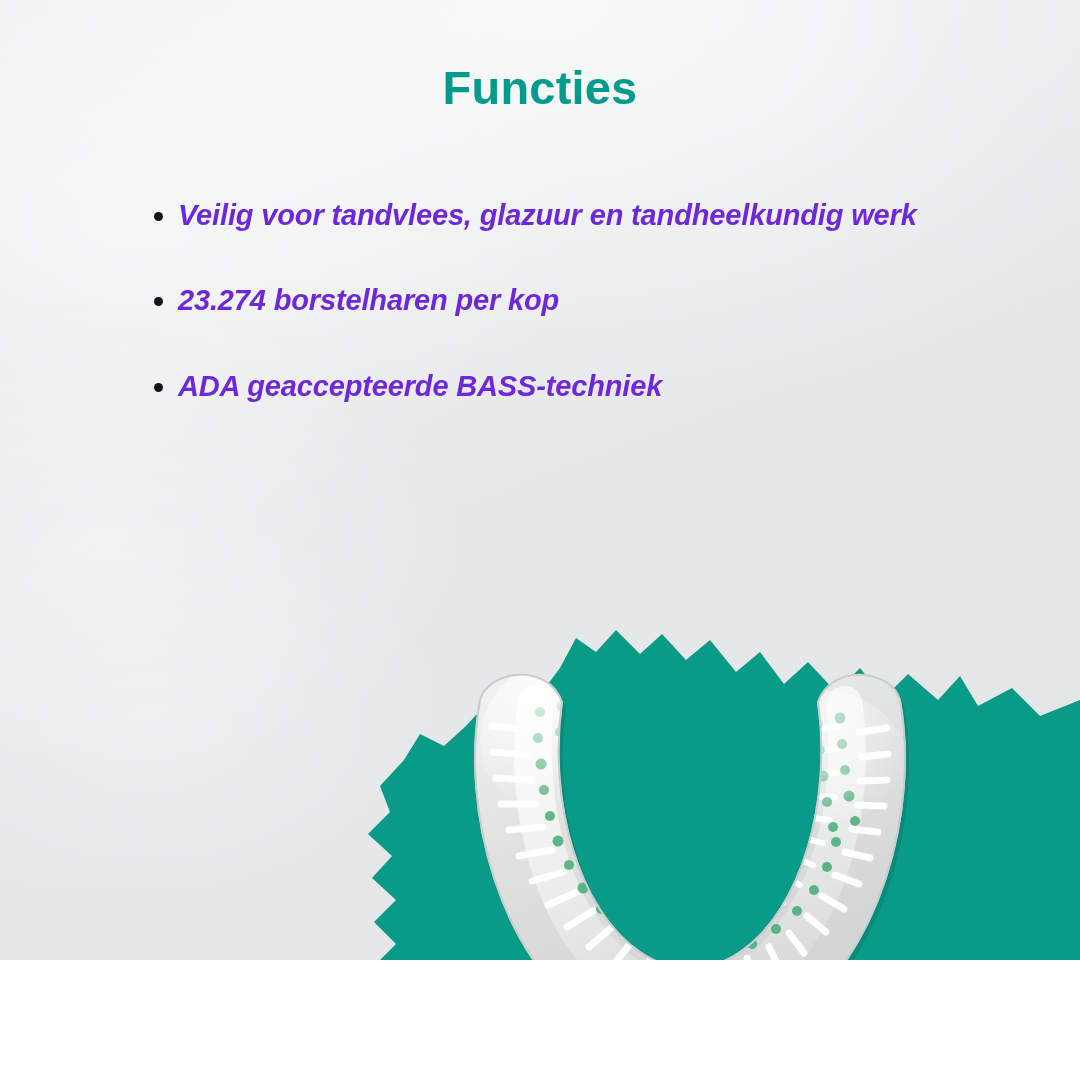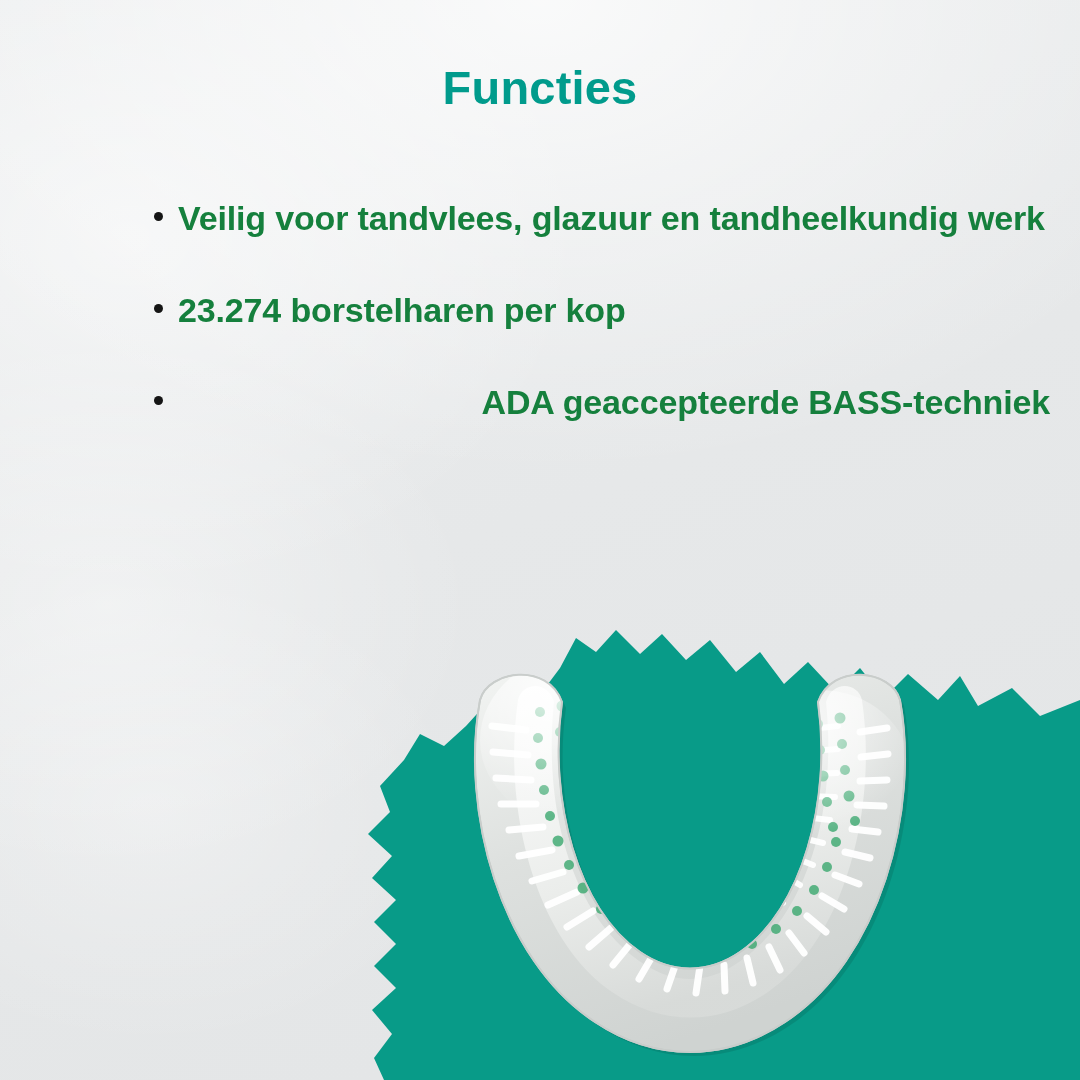--- a/index.html
+++ b/index.html
@@ -4,21 +4,21 @@
 <title>Functies</title>
 <style>
   html, body {
     margin: 0;
     padding: 0;
     background: #ffffff;
   }
   #canvas {
     position: relative;
     width: 1080px;
-    height: 1080px;
+    height: 960px;
     overflow: hidden;
     background: #e9ebeb;
     font-family: "Liberation Sans", "DejaVu Sans", sans-serif;
     -webkit-font-smoothing: antialiased;
   }
 
   
   .bg-wash {
     position: absolute;
     inset: 0;
@@ -52,28 +52,29 @@
     left: 150px;
     width: 900px;
     list-style: none;
     margin: 0;
     padding: 0;
   }
   .feature-item {
     position: relative;
     padding-left: 28px;
     margin-bottom: 47px;
-    font-size: 34px;
+    font-size: 29px;
     font-weight: 700;
-    color: #15803d;
+    color: #6d28d9;
     line-height: 1.32;
     letter-spacing: -0.15px;
     white-space: nowrap;
-  }
-  .feature-item:last-child { margin-bottom: 0; text-align: right; }
+    font-style: italic;
+  }
+  .feature-item:last-child { margin-bottom: 0; }
   .feature-bullet {
     position: absolute;
     left: 4px;
     top: 16px;
     width: 9px;
     height: 9px;
     border-radius: 50%;
     background: #151515;
   }
 

